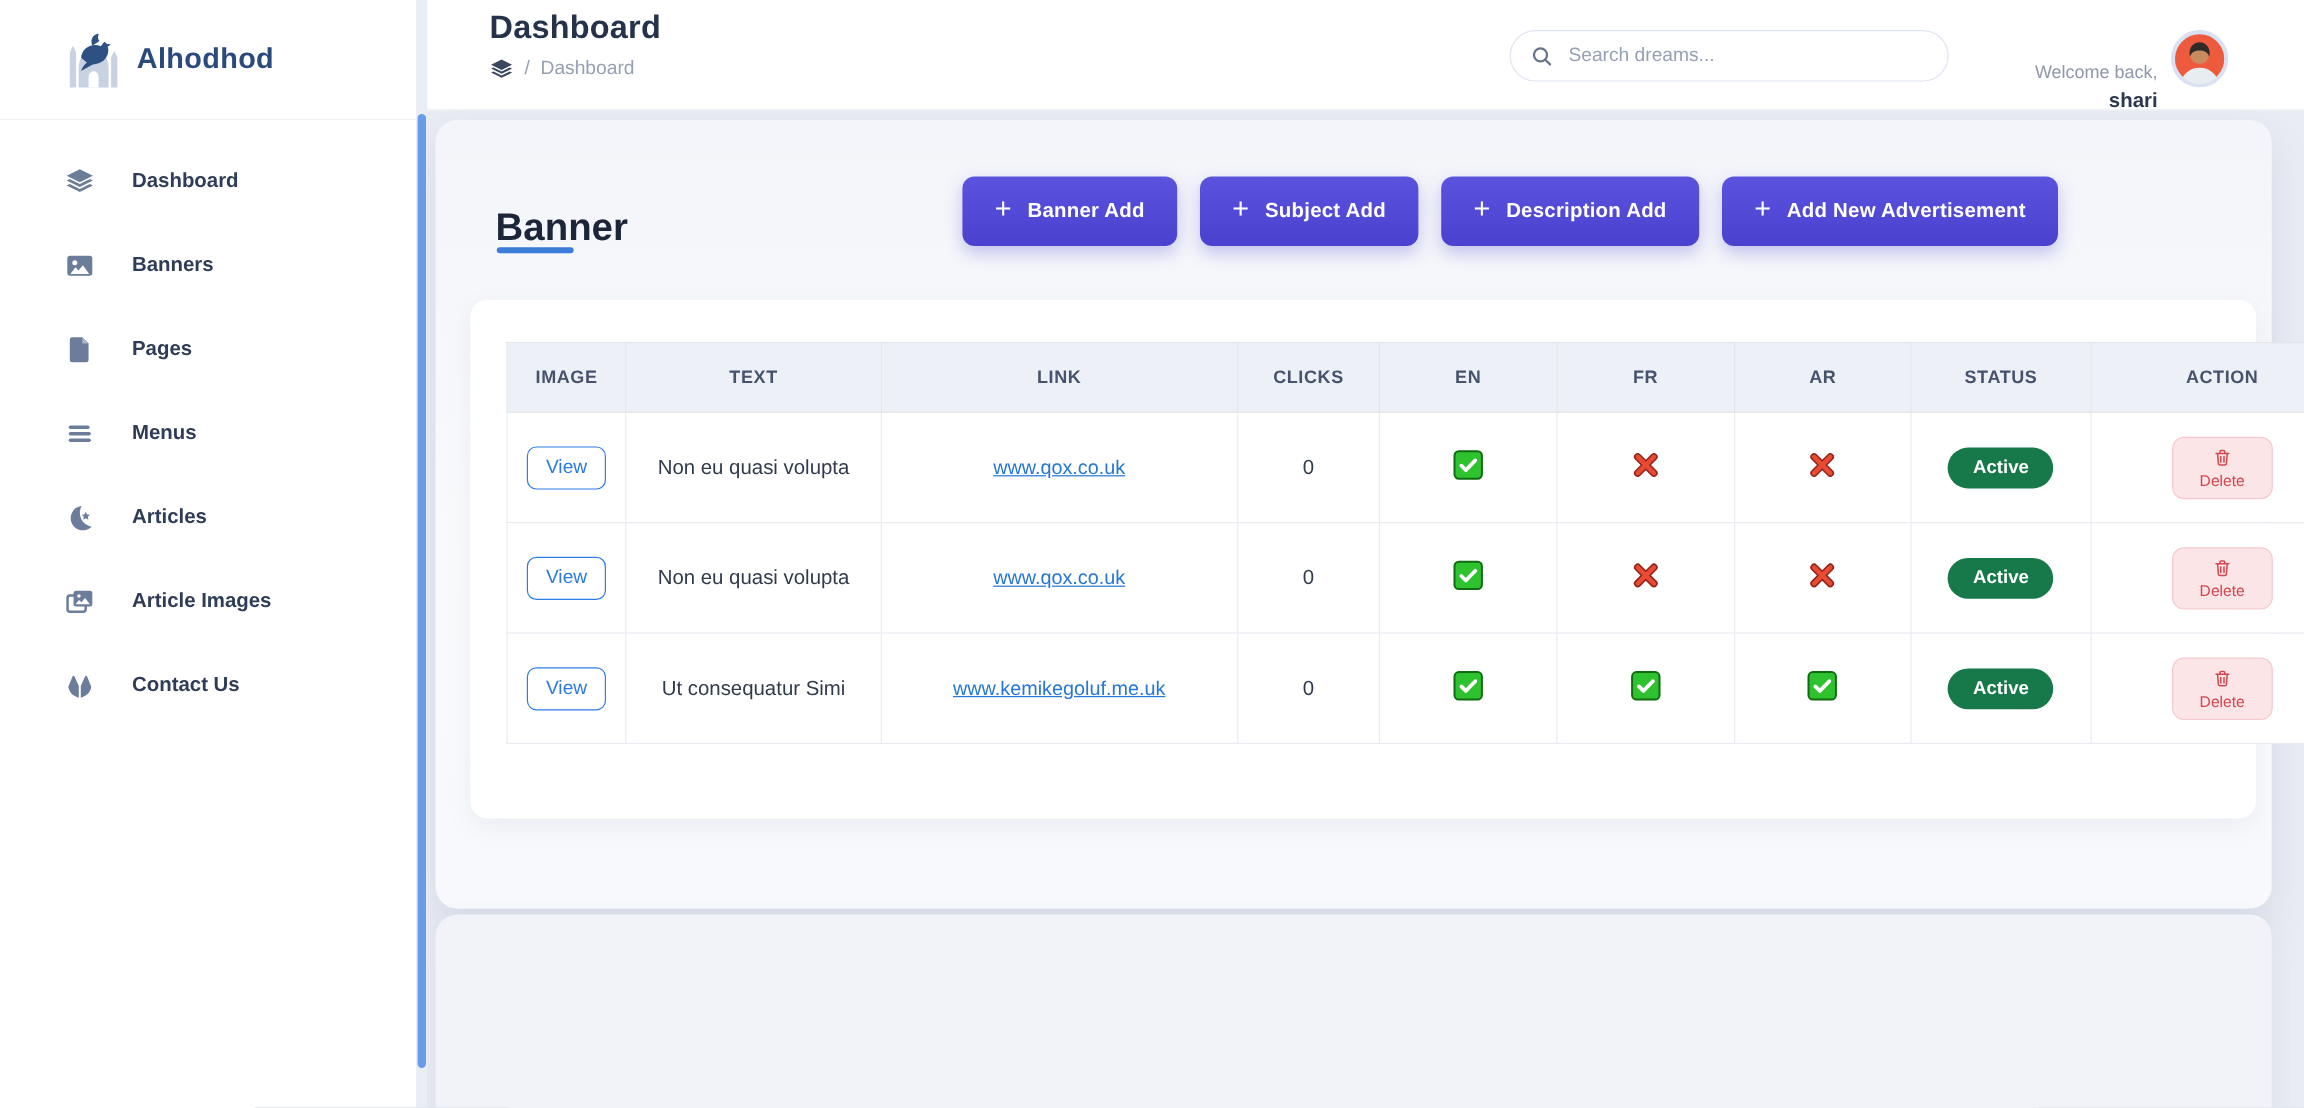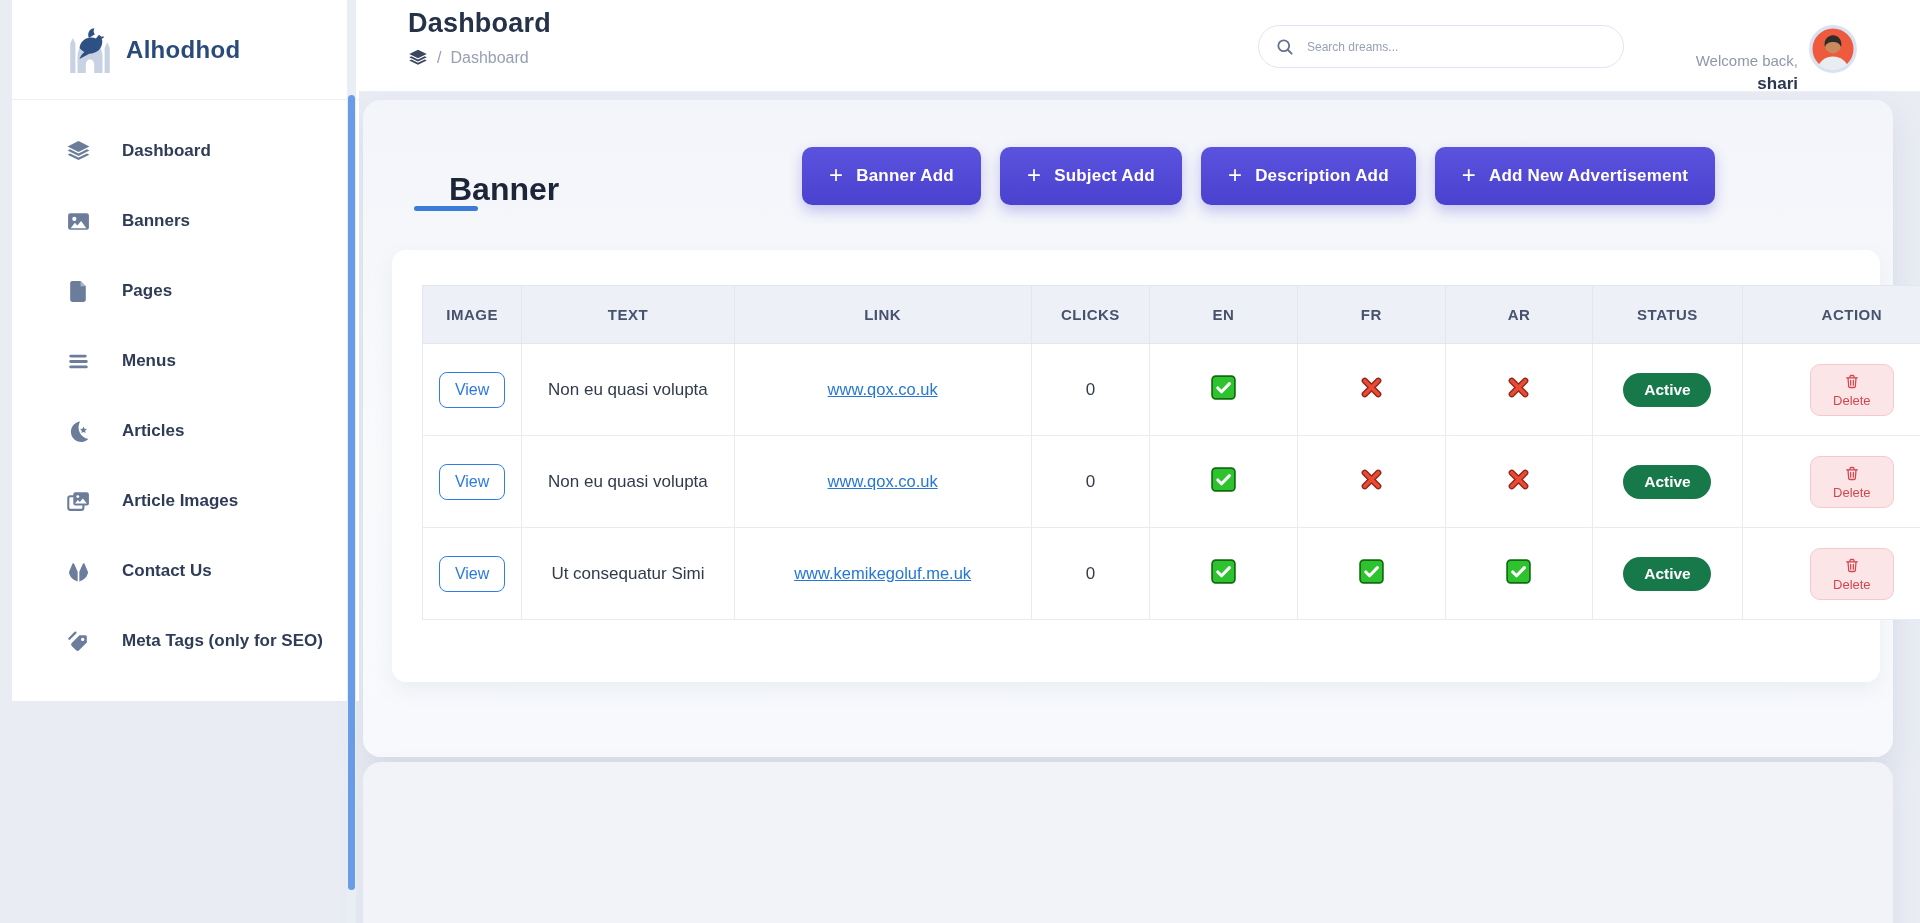--- a/index.html
+++ b/index.html
@@ -1,21 +1,21 @@
 <!DOCTYPE html>
 <html><head>
 <meta charset="utf-8">
 <style>
   html,body{margin:0;padding:0;background:#dfe3ec;}
   *{box-sizing:border-box;}
   .stage{position:relative;width:1920px;height:923px;overflow:hidden;
          background:#e9ecf3;font-family:"Liberation Sans",sans-serif;}
 
   
-  .sidebar{position:absolute;left:0;top:0;width:347px;height:701px;background:#fff;z-index:2;margin-left:12px;}
+  .sidebar{position:absolute;left:0;top:0;width:347px;height:923px;background:#fff;z-index:2;}
   .logo-row{height:100px;display:flex;align-items:center;gap:8px;padding-left:50px;
             border-bottom:1px solid #edf0f5;cursor:pointer;}
   .logo-mark svg{display:block;}
   .logo-text{font-size:24px;font-weight:800;color:#2b4a7c;letter-spacing:.3px;}
   .menu{position:absolute;top:116px;left:0;right:10px;}
   .menu-item{height:70px;display:flex;align-items:center;gap:30px;padding-left:52px;cursor:pointer;}
   .menu-item .icon{width:28px;height:26px;color:#6c7c9b;display:flex;align-items:center;justify-content:center;flex:0 0 28px;}
   .menu-item .icon svg{width:25px;height:25px;}
   .menu-label{font-size:17px;font-weight:700;color:#2f3c57;max-width:222px;line-height:1.3;}
 
@@ -27,34 +27,34 @@
   .topbar{position:absolute;left:356px;top:0;right:0;height:92px;background:#fff;border-bottom:1px solid #eceff4;}
   .title-block{position:absolute;left:52px;top:8px;}
   .page-title{font-size:27px;font-weight:800;color:#25324a;letter-spacing:.2px;}
   .breadcrumb{margin-top:9px;display:flex;align-items:center;gap:9px;font-size:16px;color:#97a0b3;}
   .breadcrumb .icon{color:#3b475f;display:flex;}
   .breadcrumb .icon svg{width:20px;height:20px;}
   .search-wrap{position:absolute;left:902px;top:25px;width:366px;height:43px;border:1.5px solid #dee5f2;
                border-radius:22px;background:#fff;display:flex;align-items:center;padding:0 16px;gap:10px;}
   .search-wrap .icon{color:#64748b;display:flex;}
   .search-wrap .icon svg{width:20px;height:20px;}
-  .search-input{border:none;outline:none;flex:1;font-size:12px;color:#333;background:transparent;
+  .search-input{border:none;outline:none;flex:1;font-size:16px;color:#333;background:transparent;
                 font-family:"Liberation Sans",sans-serif;}
   .search-input::placeholder{color:#97a1b5;}
   .welcome{position:absolute;right:122px;top:22px;text-align:right;line-height:1.45;}
   .welcome-prefix{font-size:15px;color:#8e97ab;margin-top:28px;}
   .welcome-name{font-size:17px;font-weight:800;color:#2b384f;}
   .avatar{position:absolute;right:63px;top:25px;width:48px;height:48px;border-radius:50%;cursor:pointer;}
   .avatar svg{display:block;}
 
   
   .panel1{position:absolute;left:363px;top:100px;width:1530px;height:657px;border-radius:18px;
           background:linear-gradient(180deg,#f3f5fa 0%,#f9fafc 55%,#f7f9fc 100%);
           box-shadow:0 14px 30px rgba(116,130,165,.16);}
-  .section-title{position:absolute;left:50px;top:44px;font-size:32px;font-weight:800;color:#1c2638;margin-left:36px;}
+  .section-title{position:absolute;left:50px;top:44px;font-size:32px;font-weight:800;color:#1c2638;}
   .title-underline{position:absolute;left:51px;top:106px;width:64px;height:5px;border-radius:3px;background:#3b7cd9;}
   .actions{position:absolute;left:439px;top:47px;display:flex;gap:19px;}
   .add-btn{height:58px;border:none;border-radius:10px;cursor:pointer;color:#fff;
            background:linear-gradient(180deg,#5b53de 0%,#4a41cf 100%);
            box-shadow:0 6px 14px rgba(80,70,210,.30);
            display:flex;align-items:center;gap:13px;padding:0 27px;
            font-family:"Liberation Sans",sans-serif;font-size:17px;font-weight:700;letter-spacing:.2px;}
   .add-btn .plus{font-size:24px;font-weight:400;line-height:1;margin-top:-2px;}
 
   
@@ -166,30 +166,20 @@
           <span class="menu-label">Article Images</span>
         </div>
         <div class="menu-item">
           <span class="icon">
             <svg viewBox="0 0 24 24" fill="currentColor">
               <path d="M11.2 21.5C6.6 20.4 3.4 17 2.8 12.8l3.4-8.3c.3-.7 1.3-.6 1.6.1l3.4 7.6z"></path>
               <path d="M12.8 21.5c4.6-1.1 7.8-4.5 8.4-8.7l-3.4-8.3c-.3-.7-1.3-.6-1.6.1l-3.4 7.6z"></path>
             </svg>
           </span>
           <span class="menu-label">Contact Us</span>
-        </div>
-        <div class="menu-item">
-          <span class="icon">
-            <svg viewBox="0 0 24 24">
-              <path d="M9 3.5 3.2 9.3" fill="none" stroke="currentColor" stroke-width="2.2" stroke-linecap="round"></path>
-              <path d="M5.5 13.5 13 6h5.5A1.5 1.5 0 0 1 20 7.5V13l-7.5 7.5a2 2 0 0 1-2.8 0l-4.2-4.2a2 2 0 0 1 0-2.8z" fill="currentColor"></path>
-              <circle cx="16" cy="10" r="1.6" fill="#fff"></circle>
-            </svg>
-          </span>
-          <span class="menu-label">Meta Tags (only for SEO)</span>
         </div>
       </nav>
   </aside>
 
   <div class="scroll-track">
     <div class="scroll-thumb"></div>
   </div>
 
   <header class="topbar">
     <div class="title-block">

